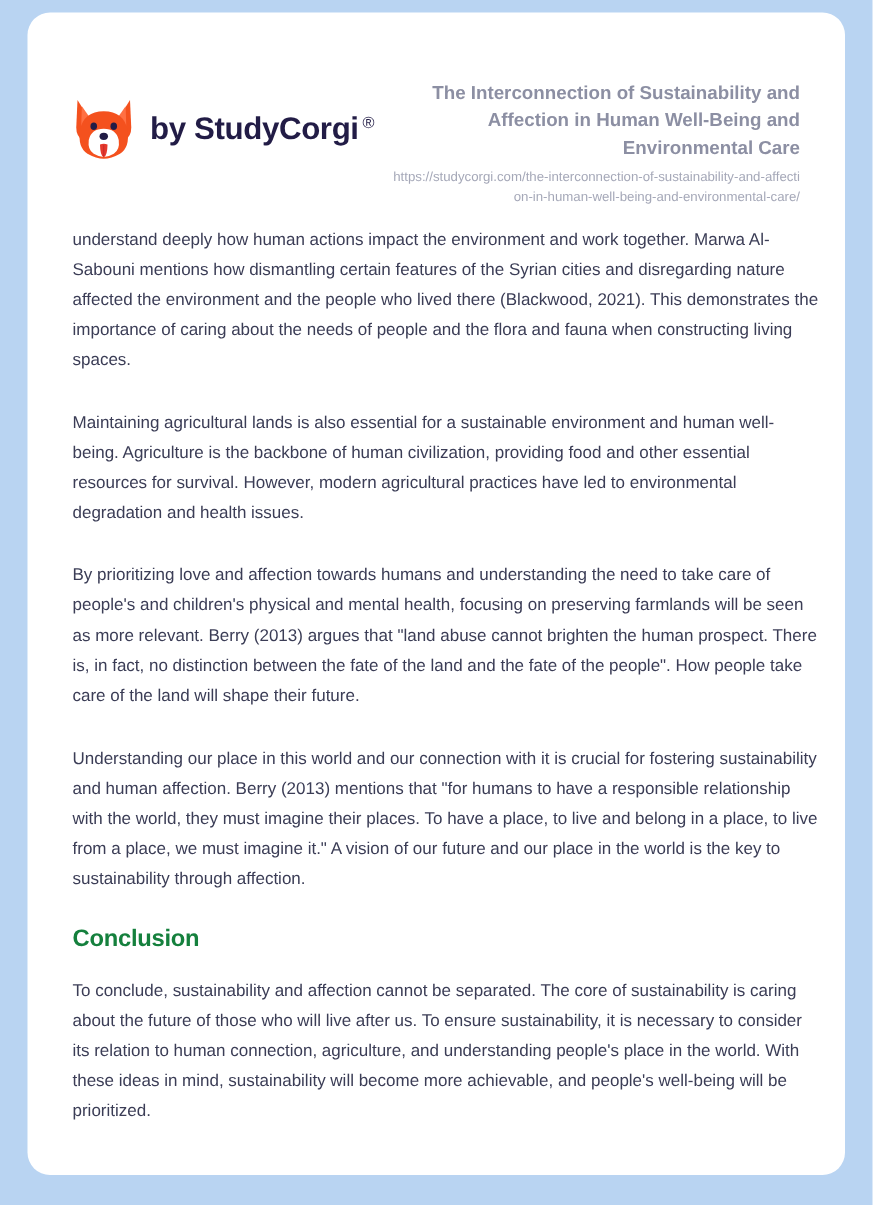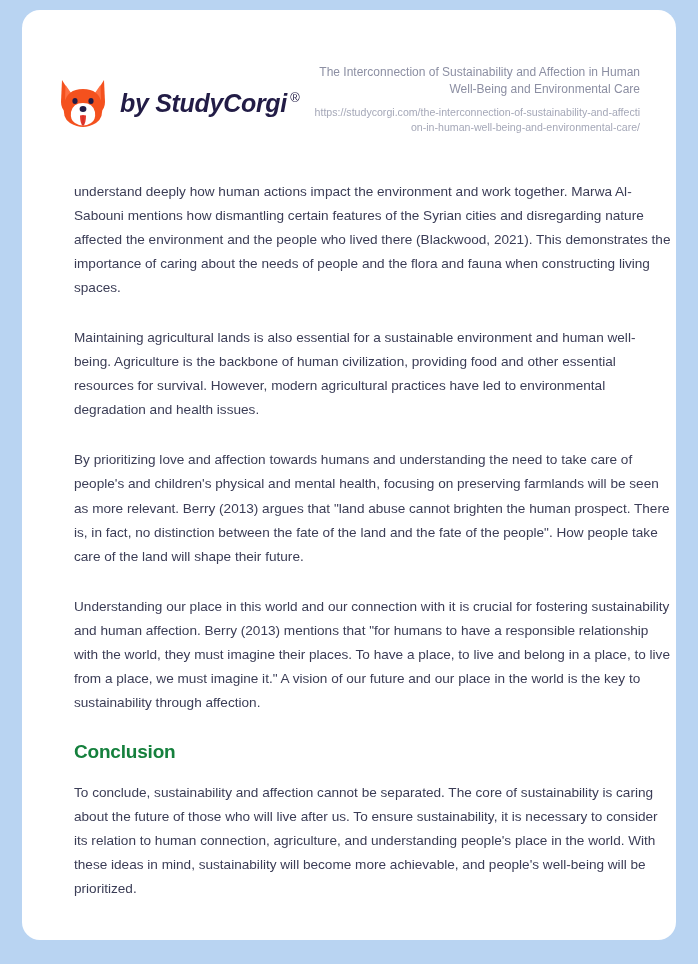--- a/index.html
+++ b/index.html
@@ -45,51 +45,50 @@
     display: block;
   }
   .brand-name {
     font-size: 25px;
     font-weight: bold;
     color: #221c46;
     letter-spacing: -0.3px;
     white-space: nowrap;
     display: flex;
     align-items: flex-start;
-    font-style: italic;
   }
   .brand-reg {
     font-size: 13px;
     font-weight: normal;
     color: #221c46;
     margin-left: 3px;
     margin-top: 1px;
   }
   .header-meta {
     text-align: right;
     max-width: 330px;
     padding-top: 2px;
   }
   .doc-title {
-    font-size: 12px;
-    font-weight: normal;
+    font-size: 15px;
+    font-weight: bold;
     color: #8c8fa3;
     line-height: 1.45;
     margin: 0;
   }
   .doc-url {
     font-size: 10.6px;
     color: #a5a8b8;
     line-height: 1.45;
     margin: 6px 0 0 0;
     word-break: break-all;
   }
   .doc-body {
     position: absolute;
-    left: 52px;
+    left: 36px;
     top: 170px;
     width: 598px;
   }
   .doc-body p {
     font-size: 13.6px;
     line-height: 1.77;
     color: #3b3d56;
     margin: 0 0 26px 0;
     text-align: left;
   }

